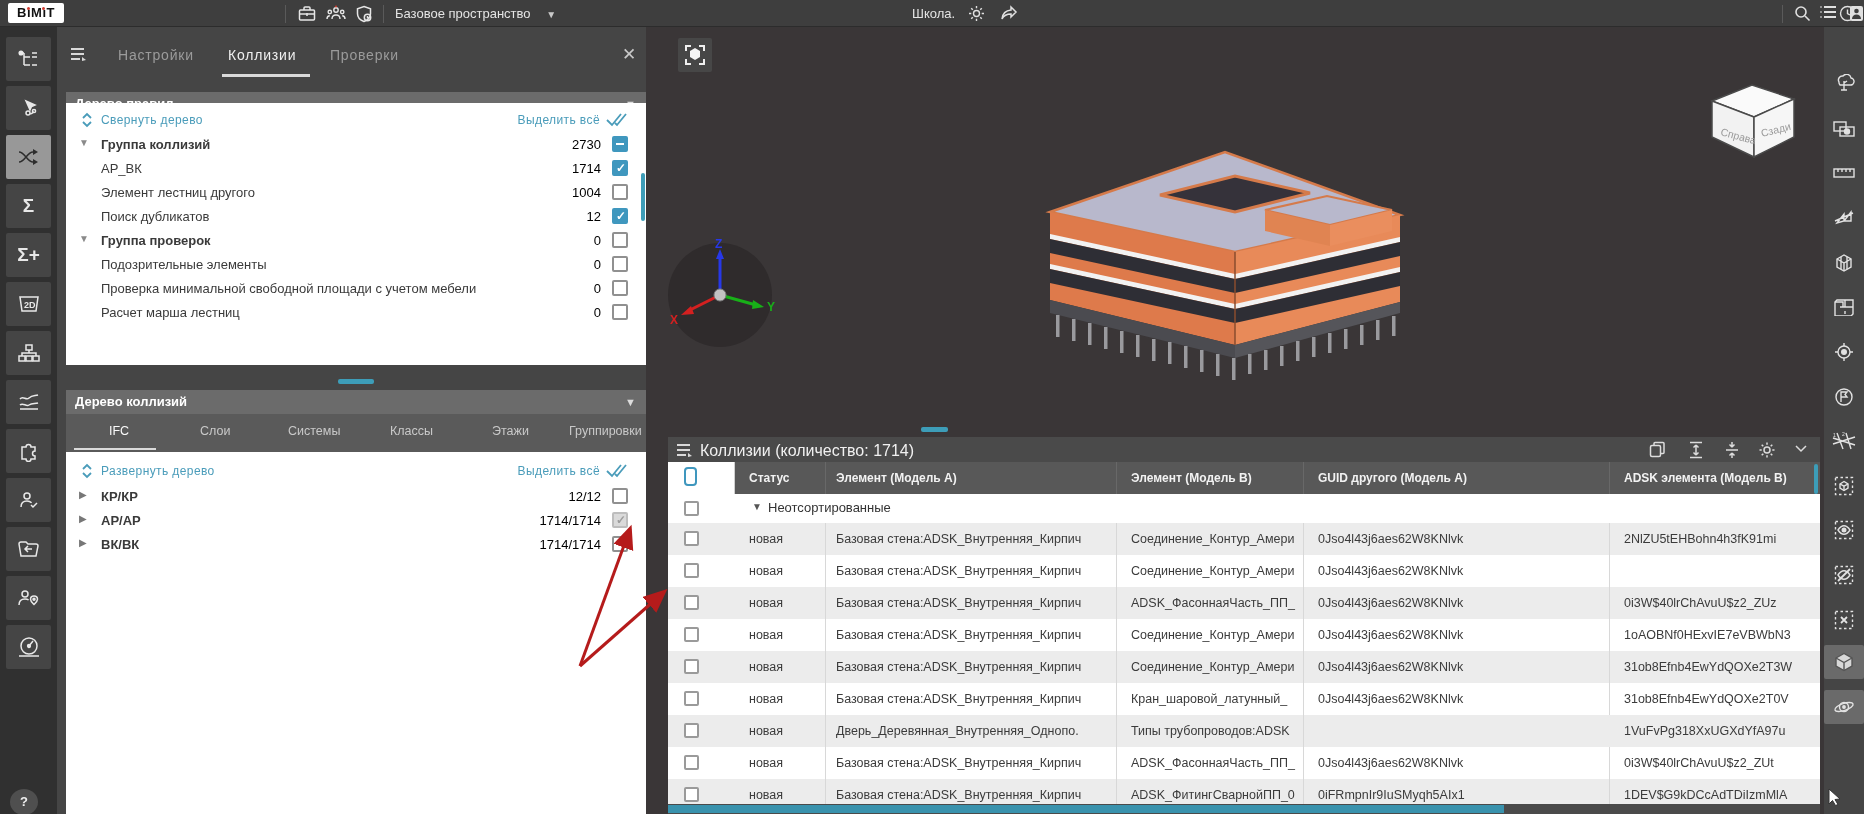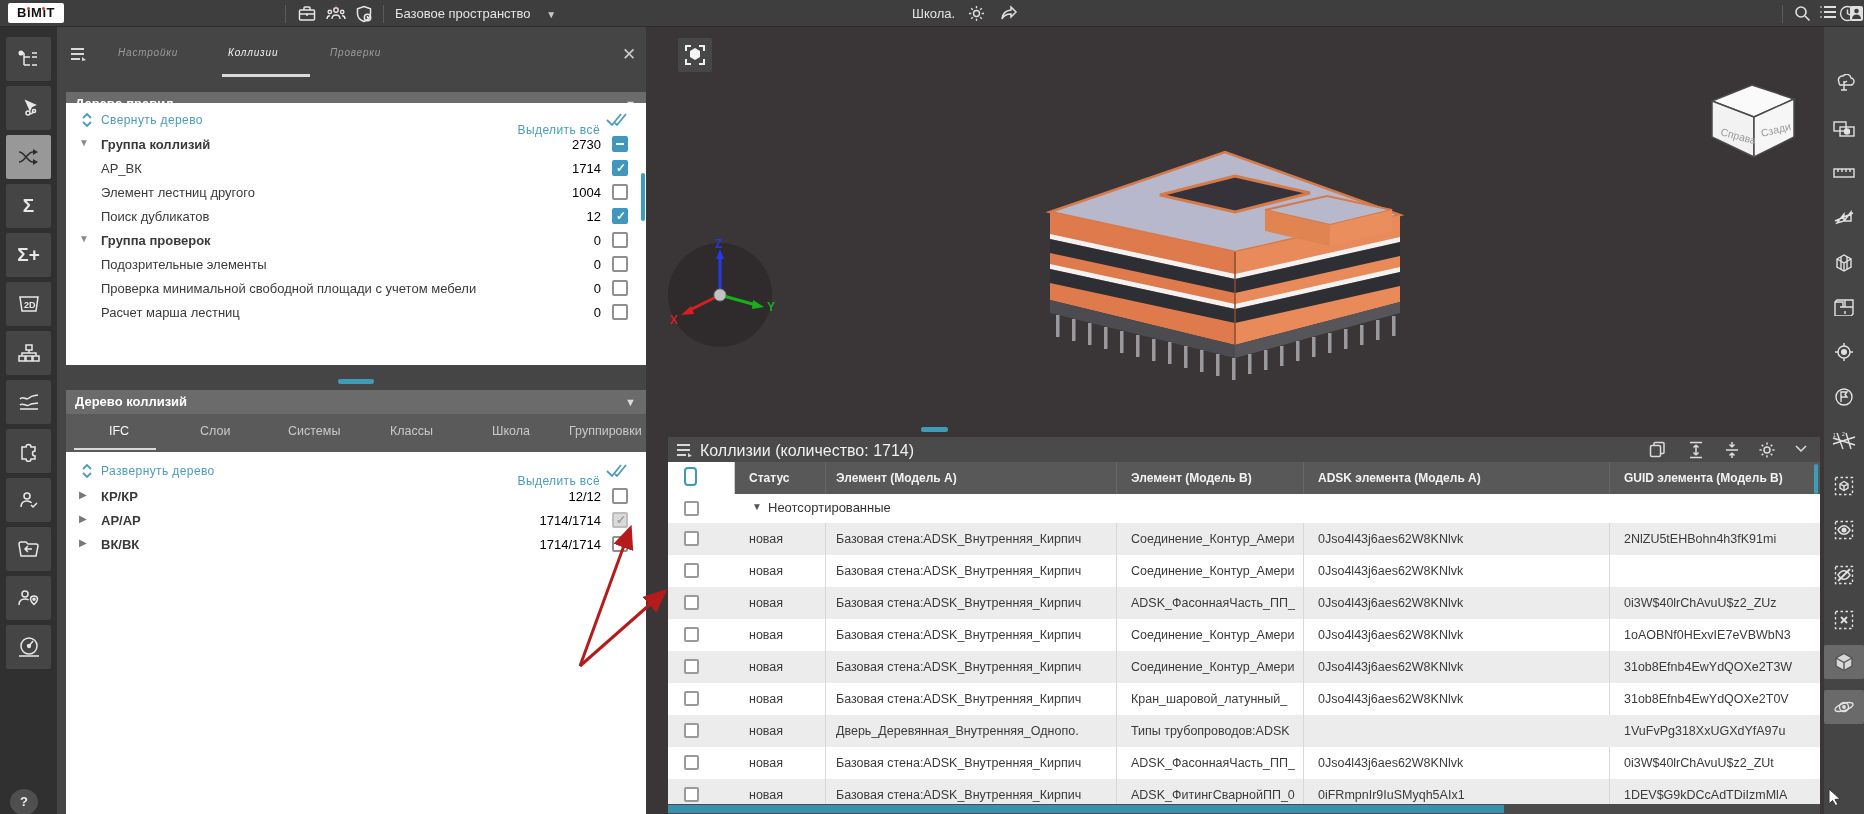--- a/index.html
+++ b/index.html
@@ -24,36 +24,36 @@
   .railL-btn { left:6px; width:45px; height:44px; background:#454545; border-radius:2px;
                display:flex; align-items:center; justify-content:center; color:#e8e8e8; }
   .railL-btn.active { background:#989898; color:#2d2d2d; }
   .railL-btn svg { stroke:currentColor; fill:none; stroke-width:1.5; }
   .sigma { font-size:19px; font-weight:bold; }
   #help-bubble { left:10px; top:762px; width:28px; height:26px; background:#4f4f4f; border-radius:50%;
                  color:#eee; font-size:13px; font-weight:bold; text-align:center; line-height:26px; }
 
   
   #panel { left:57px; top:27px; width:589px; height:787px; background:#454545; }
-  .ptab { position:absolute; top:20px; font-size:10px; letter-spacing:0.8px; color:#9b9b9b;font-style:italic; }
+  .ptab { position:absolute; top:20px; font-size:14px; letter-spacing:0.8px; color:#9b9b9b; }
   .ptab.active { color:#f0f0f0; }
   #ptab-underline { left:165px; top:47px; width:88px; height:2.5px; background:#dadada; }
   #panel-close { left:565px; top:17px; font-size:17px; color:#c8c8c8; }
   .hamb { width:19px; height:15px; }
   .hamb svg { stroke:#d9d9d9; stroke-width:2; fill:#d9d9d9; }
 
   .sec-head { left:9px; width:580px; height:24px; background:#6b6b6b; color:#fff; font-size:13px; font-weight:bold;
               line-height:24px; padding-left:9px; }
   .sec-head .caret { position:absolute; right:10px; top:0; font-size:11px; color:#dcdcdc; }
   .white-box { left:9px; width:580px; background:#fff; }
 
   .linkrow { position:absolute; left:0; width:100%; height:26px; }
   .tlink { position:absolute; left:35px; top:6px; color:#4a9cba; font-size:12px; letter-spacing:0.4px; }
   .tlink-ico { position:absolute; left:15px; top:5px; width:12px; height:16px; }
-  .selall { position:absolute; right:46px; top:6px; color:#4a9cba; font-size:12px; letter-spacing:0.4px;margin-top:10px; }
+  .selall { position:absolute; right:46px; top:6px; color:#4a9cba; font-size:12px; letter-spacing:0.4px; }
   .dblcheck { position:absolute; right:16px; top:5px; width:24px; height:16px; }
 
   .trow { position:absolute; left:0; width:100%; height:24px; font-size:13px; color:#3a3a3a; }
   .trow .pcaret { position:absolute; left:13px; top:4px; font-size:10px; color:#8a8a8a; }
   .trow .lab { position:absolute; left:35px; top:4px; white-space:nowrap; }
   .trow .lab.b { font-weight:bold; }
   .trow .cnt { position:absolute; right:45px; top:4px; color:#000000; }
   .cb { position:absolute; right:18px; top:3px; width:16px; height:16px; background:#fff;
         border:2px solid #909090; border-radius:2px; }
   .cb.on { background:#3f97be; border-color:#3f97be; }
@@ -364,21 +364,21 @@
 
     <div class="sec-head abs" style="top:363px">
       <span>Дерево коллизий</span>
       <span class="caret">▼</span>
     </div>
     <div class="abs" style="left:9px; top:387px; width:580px; height:38px; background:#5a5a5a">
       <div class="subtab active" style="left:43px; top:10px; position:absolute">IFC</div>
       <div class="subtab" style="left:134px; top:10px; position:absolute">Слои</div>
       <div class="subtab" style="left:222px; top:10px; position:absolute">Системы</div>
       <div class="subtab" style="left:324px; top:10px; position:absolute">Классы</div>
-      <div class="subtab" style="left:426px; top:10px; position:absolute">Школа</div>
+      <div class="subtab" style="left:426px; top:10px; position:absolute">Этажи</div>
       <div class="subtab" style="left:503px; top:10px; position:absolute">Группировки</div>
       <div style="position:absolute; left:8px; top:34px; width:82px; height:2px; background:#dadada"></div>
     </div>
     <div class="white-box abs" style="top:425px; height:362px">
       <div class="linkrow" style="top:6px">
         <svg class="tlink-ico" viewBox="0 0 12 16">
             <g fill="none" stroke="#4a9cba" stroke-width="1.8">
               <path d="M2 6l4-4 4 4M2 10l4 4 4-4"></path>
             </g>
           </svg>
@@ -534,22 +534,22 @@
           <path d="M2 5l5 5 5-5"></path>
         </svg>
     </div>
 
     <div id="hcell-cb">
       <span class="hd-cb"></span>
     </div>
     <div class="hcell co1">Статус</div>
     <div class="hcell co2">Элемент (Модель А)</div>
     <div class="hcell co3">Элемент (Модель B)</div>
-    <div class="hcell co4">ADSK элемента (Модель А)</div>
-    <div class="hcell co5">GUID элемента (Модель B)</div>
+    <div class="hcell co4">GUID другого (Модель А)</div>
+    <div class="hcell co5">ADSK элемента (Модель B)</div>
 
     <div class="grow">
       <span class="rcb" style="top:7px"></span>
       <span class="gcaret">▼</span>
       <span class="glab">Неотсортированные</span>
     </div>
 
     <div class="drow alt" style="top:86px">
       <span class="rcb"></span>
       <span class="dcell co1">новая</span>

